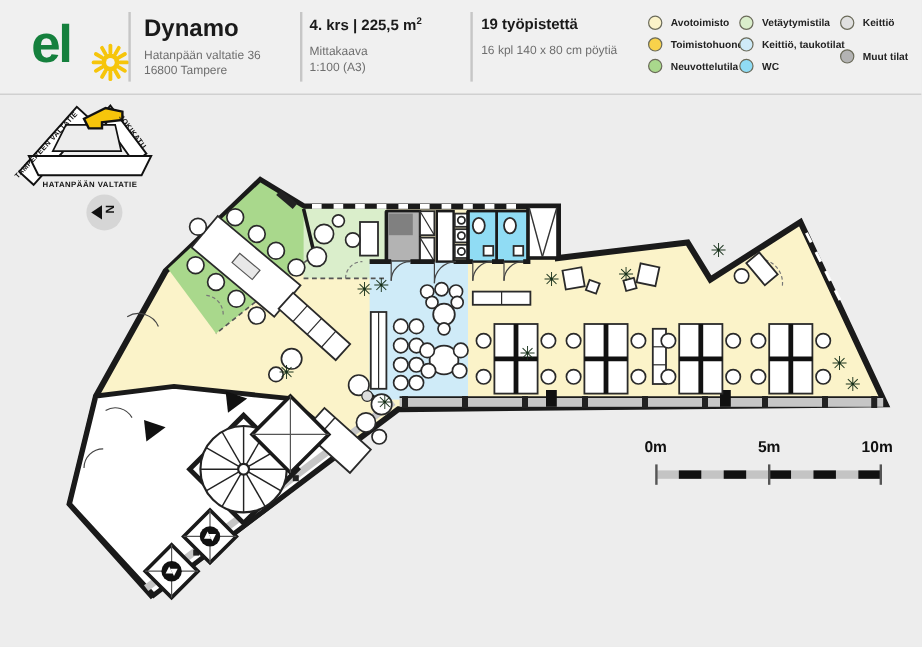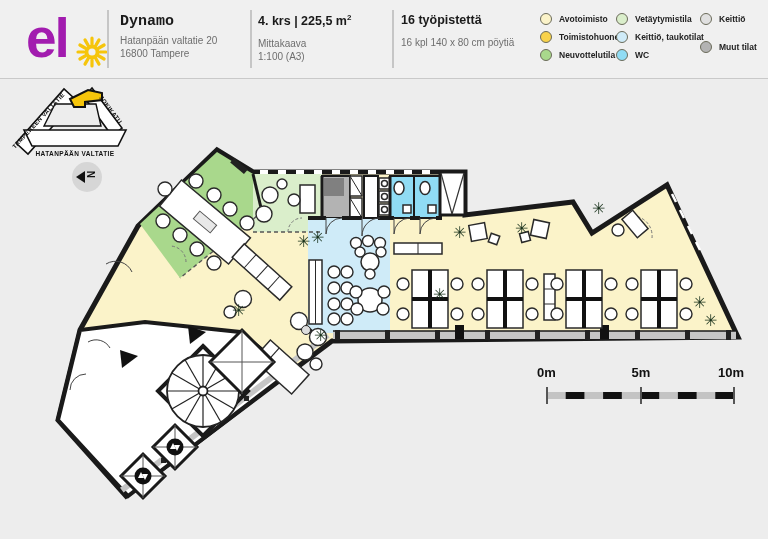--- a/index.html
+++ b/index.html
@@ -3,24 +3,24 @@
 <meta charset="utf-8">
 <style>
   html,body{margin:0;padding:0;}
   body{font-family:"Liberation Sans", sans-serif; background:#e9e9e9;}
   #page{position:relative;width:768px;height:539px;background:#ededed;overflow:hidden;}
 
   
   #header{position:absolute;left:0;top:0;width:768px;height:78px;background:#f0f0f0;border-bottom:1px solid #c9c9c9;z-index:5;}
   .vdiv{position:absolute;top:10px;height:58px;width:2px;background:#c6c6c6;}
   #logo{position:absolute;left:26px;top:14px;width:70px;height:52px;}
-  #logo .el{position:absolute;left:0;top:0;font-size:55px;font-weight:bold;color:#a21caf;letter-spacing:-2px;line-height:48px;}
+  #logo .el{position:absolute;left:0;top:0;font-size:44px;font-weight:bold;color:#15803d;letter-spacing:-2px;line-height:48px;}
   #logo svg{position:absolute;left:44px;top:16px;}
   .sec{position:absolute;top:0;height:78px;}
-  .t-title{font-size:15px;font-weight:bold;color:#1a1a1a;margin-top:13px;font-family:Liberation Mono, monospace;}
+  .t-title{font-size:20px;font-weight:bold;color:#1a1a1a;margin-top:13px;}
   .t-sub{font-size:10px;color:#6e6e6e;line-height:13px;}
   .t-bold-sm{font-size:12.5px;font-weight:bold;color:#1a1a1a;margin-top:13px;}
   .t-bold-sm sup{font-size:8px;}
   .gap8{margin-top:9px;}
 
   
   .leg-item{position:absolute;height:14px;display:flex;align-items:center;}
   .leg-dot{width:12px;height:12px;border-radius:50%;border:1.5px solid #6b6b5a;box-sizing:border-box;flex:0 0 12px;}
   .leg-lab{font-size:8.5px;font-weight:bold;color:#222;margin-left:7px;white-space:nowrap;}
 
@@ -382,32 +382,32 @@
         <circle cx="0" cy="0" r="3.6" fill="#f0f0f0"></circle>
       </svg>
     </div>
 
     <div class="vdiv" style="left:107px;"></div>
     <div class="vdiv" style="left:250px;"></div>
     <div class="vdiv" style="left:392px;"></div>
 
     <div class="sec" style="left:120px;width:125px;">
       <div class="t-title">Dynamo</div>
-      <div class="t-sub" style="margin-top:4px;">Hatanpään valtatie 20</div>
+      <div class="t-sub" style="margin-top:4px;">Hatanpään valtatie 36</div>
       <div class="t-sub">16800 Tampere</div>
     </div>
 
     <div class="sec" style="left:258px;width:128px;">
       <div class="t-bold-sm"><span>4. krs | 225,5 m</span><sup>2</sup></div>
       <div class="t-sub gap8">Mittakaava</div>
       <div class="t-sub">1:100 (A3)</div>
     </div>
 
     <div class="sec" style="left:401px;width:130px;">
-      <div class="t-bold-sm">16 työpistettä</div>
+      <div class="t-bold-sm">19 työpistettä</div>
       <div class="t-sub gap8">16 kpl 140 x 80 cm pöytiä</div>
     </div>
 
     <div>
       <div class="leg-item" style="left:540px;top:12px;text-align:right;">
         <span class="leg-dot" style="background-color: rgb(251, 243, 201);"></span>
         <span class="leg-lab">Avotoimisto</span>
       </div>
       <div class="leg-item" style="left:540px;top:30px;">
         <span class="leg-dot" style="background-color: rgb(248, 210, 75);"></span>

